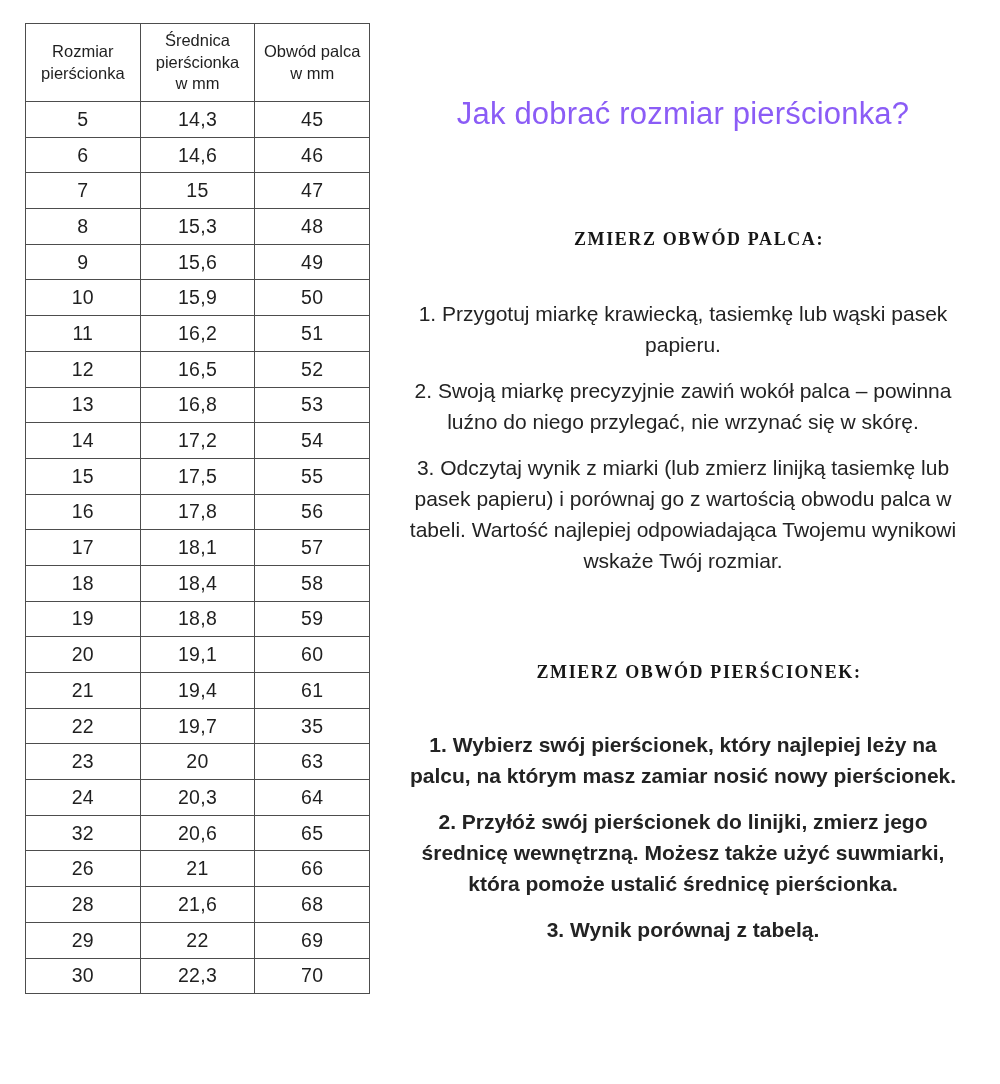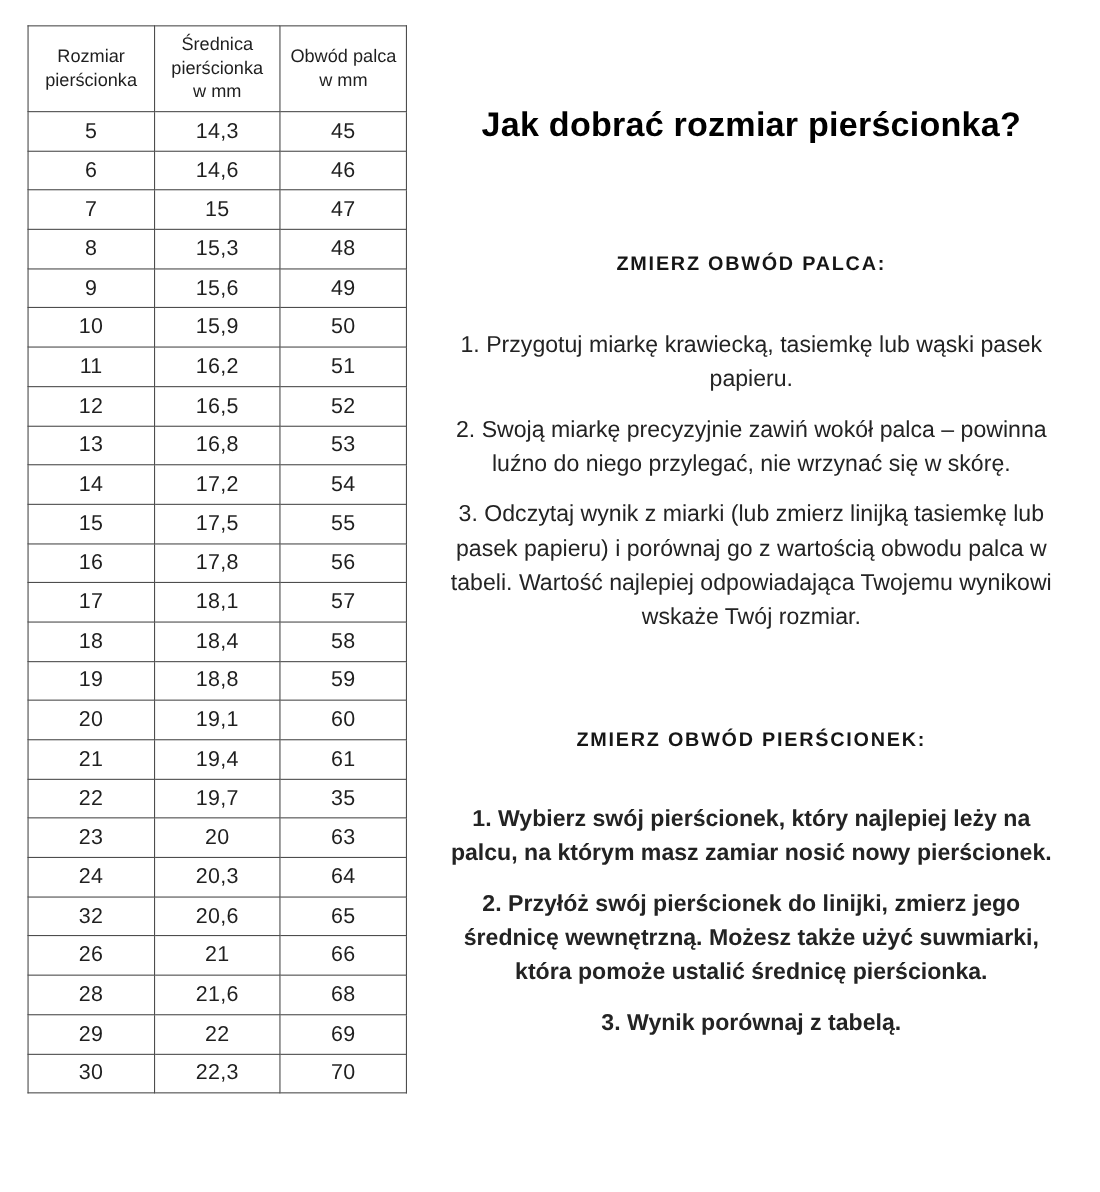--- a/index.html
+++ b/index.html
@@ -54,32 +54,33 @@
     width: 600px;
     height: 1084px;
     text-align: center;
   }
   .page-title {
     position: absolute;
     top: 96px;
     left: 0;
     width: 100%;
     font-size: 31px;
-    font-weight: 700;
+    font-weight: 400;
     letter-spacing: 0.2px;
-    color: #000000;
+    color: #8b5cf6;
   }
   .section-heading {
     position: absolute;
-    left: 0;
+    left: 16px;
     width: 100%;
     font-size: 18px;
     font-weight: 700;
     letter-spacing: 1.6px;
     color: #161616;
+    font-family: Liberation Serif, serif;
   }
   .section-body {
     position: absolute;
     left: 0;
     width: 100%;
     font-size: 21px;
     line-height: 31px;
     color: #232323;
   }
   .section-body p { margin: 15px; }

